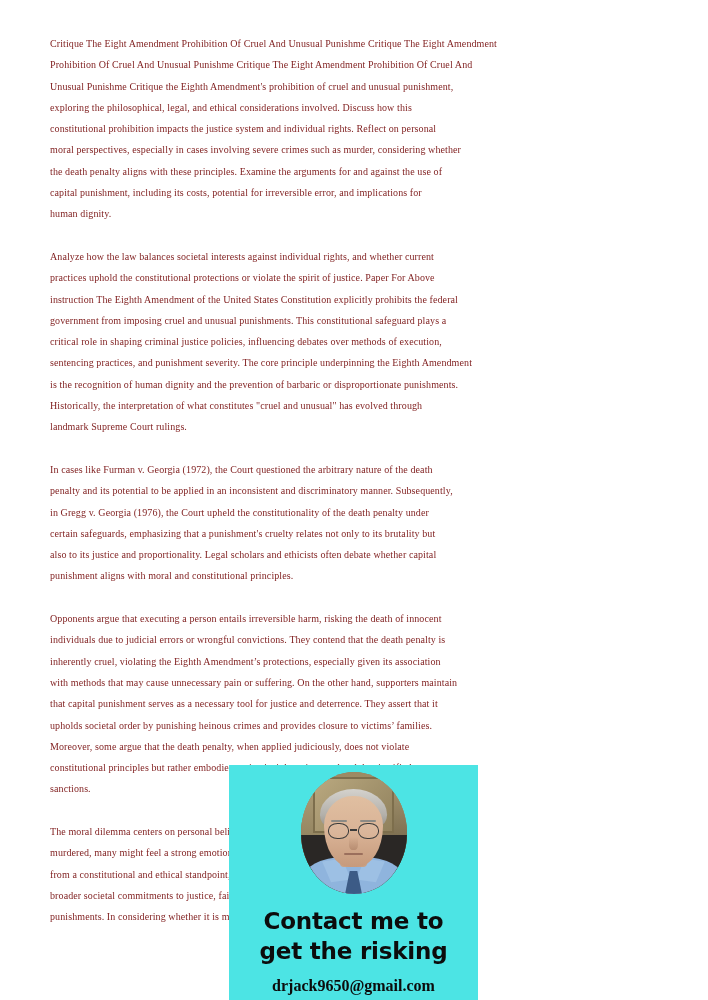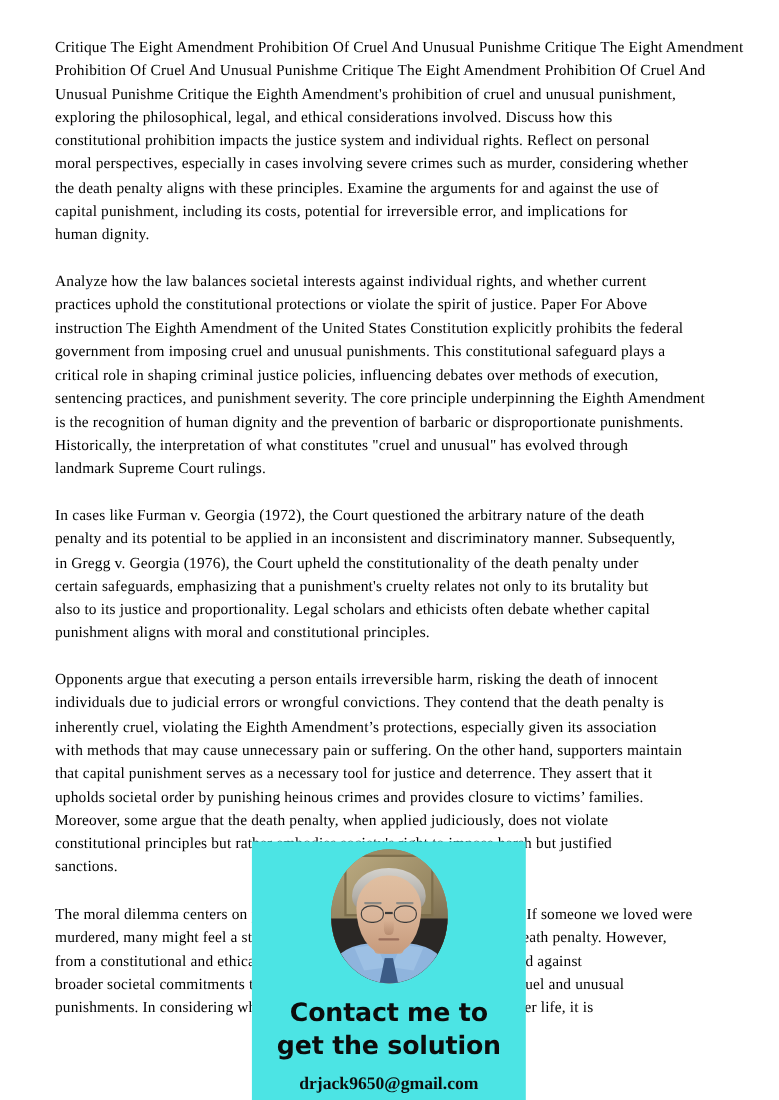--- a/index.html
+++ b/index.html
@@ -26,26 +26,26 @@
   }
 
   .doc-body {
     position: absolute;
     left: 50px;
     top: 33px;
     width: 628px;
   }
 
   .para {
-    font-size: 14px;
+    font-size: 10px;
     line-height: 21.3px;
     margin: 0 0 21.3px 0;
     text-align: left;
     white-space: pre-wrap;
-    color: #000000;
+    color: #7f1d1d;
     letter-spacing: 0.01em;
   }
 
   .para:last-child { margin-bottom: 0; }
 
   
   .contact-card {
     position: absolute;
     left: 229px;
     top: 765px;
@@ -255,18 +255,18 @@
         <div class="brow-r"></div>
         <div class="glass-l"></div>
         <div class="glass-r"></div>
         <div class="bridge"></div>
         <div class="nose"></div>
         <div class="mouth"></div>
       </div>
     </div>
 
     <div class="card-line l1">Contact me to</div>
-    <div class="card-line l2">get the solution</div>
+    <div class="card-line l2">get the risking</div>
     <div class="card-email">drjack9650@gmail.com</div>
 
   </div>
 
 </div>
 
 </body></html>

